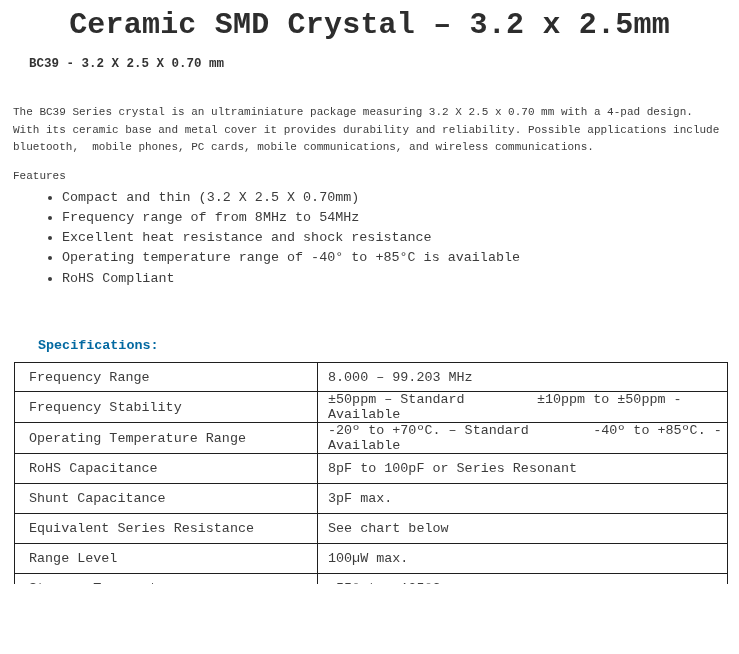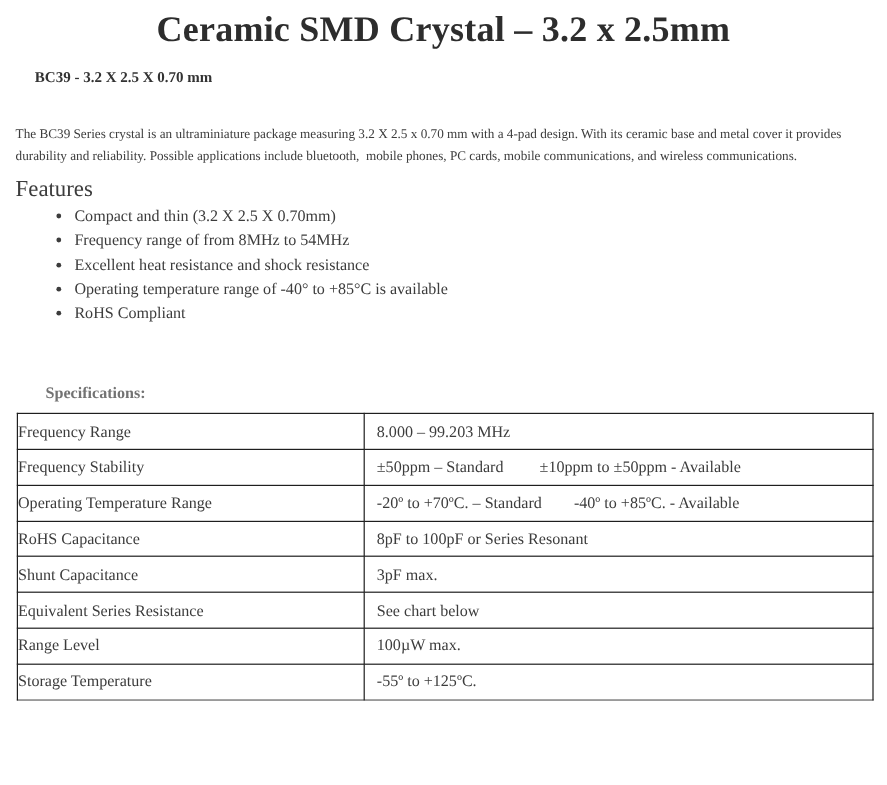--- a/index.html
+++ b/index.html
@@ -1,21 +1,21 @@
 <!DOCTYPE html>
 <html><head>
 <meta charset="utf-8">
 <style>
   html, body { margin: 0; padding: 0; background: #ffffff; }
   .page {
     position: relative;
     width: 739px;
     height: 584px;
     background: #ffffff;
-    font-family: Liberation Serif, serif;
+    font-family: Liberation Mono, monospace;
     color: #3c3c3c;
     overflow: hidden;
   }
   .title {
     margin: 6px 0 0 0;
     text-align: center;
     font-size: 30px;
     line-height: 38px;
     font-weight: bold;
     color: #2d2d2d;
@@ -31,54 +31,54 @@
   }
   .description {
     margin: 32px 13px 0 13px;
     width: 712px;
     font-size: 11px;
     line-height: 17.5px;
     white-space: pre-wrap;
   }
   .features-label {
     margin: 11px 13px 0 13px;
-    font-size: 19px;
+    font-size: 11px;
     line-height: 16px;
   }
   ul.features {
     margin: 6px 0 0 0;
     padding: 0 0 0 62px;
   }
   ul.features li {
     font-size: 13.4px;
     line-height: 16px;
     margin-bottom: 4.3px;
     list-style: disc outside;
   }
   .spec-label {
     margin: 51px 0 0 38px;
     font-size: 13.4px;
     line-height: 16px;
     font-weight: bold;
-    color: #737373;
+    color: #0369a1;
   }
   table.spec-table {
     margin: 8px 0 0 14px;
     width: 714px;
     border-collapse: collapse;
     table-layout: fixed;
   }
   table.spec-table td {
     border: 1px solid #1f1f1f;
     height: 28.8px;
     font-size: 13.4px;
     vertical-align: middle;
     overflow: hidden;
   }
-  td.spec-name  { width: 284px; padding: 0 4px 0 0; }
+  td.spec-name  { width: 284px; padding: 0 4px 0 14px; }
   td.spec-value { padding: 0 4px 0 10px; white-space: pre-wrap; }
 </style>
 </head>
 <body>
 
 <div class="page">
 
   <h1 class="title">Ceramic SMD Crystal – 3.2 x 2.5mm</h1>
 
   <div class="subtitle">BC39 - 3.2 X 2.5 X 0.70 mm</div>

